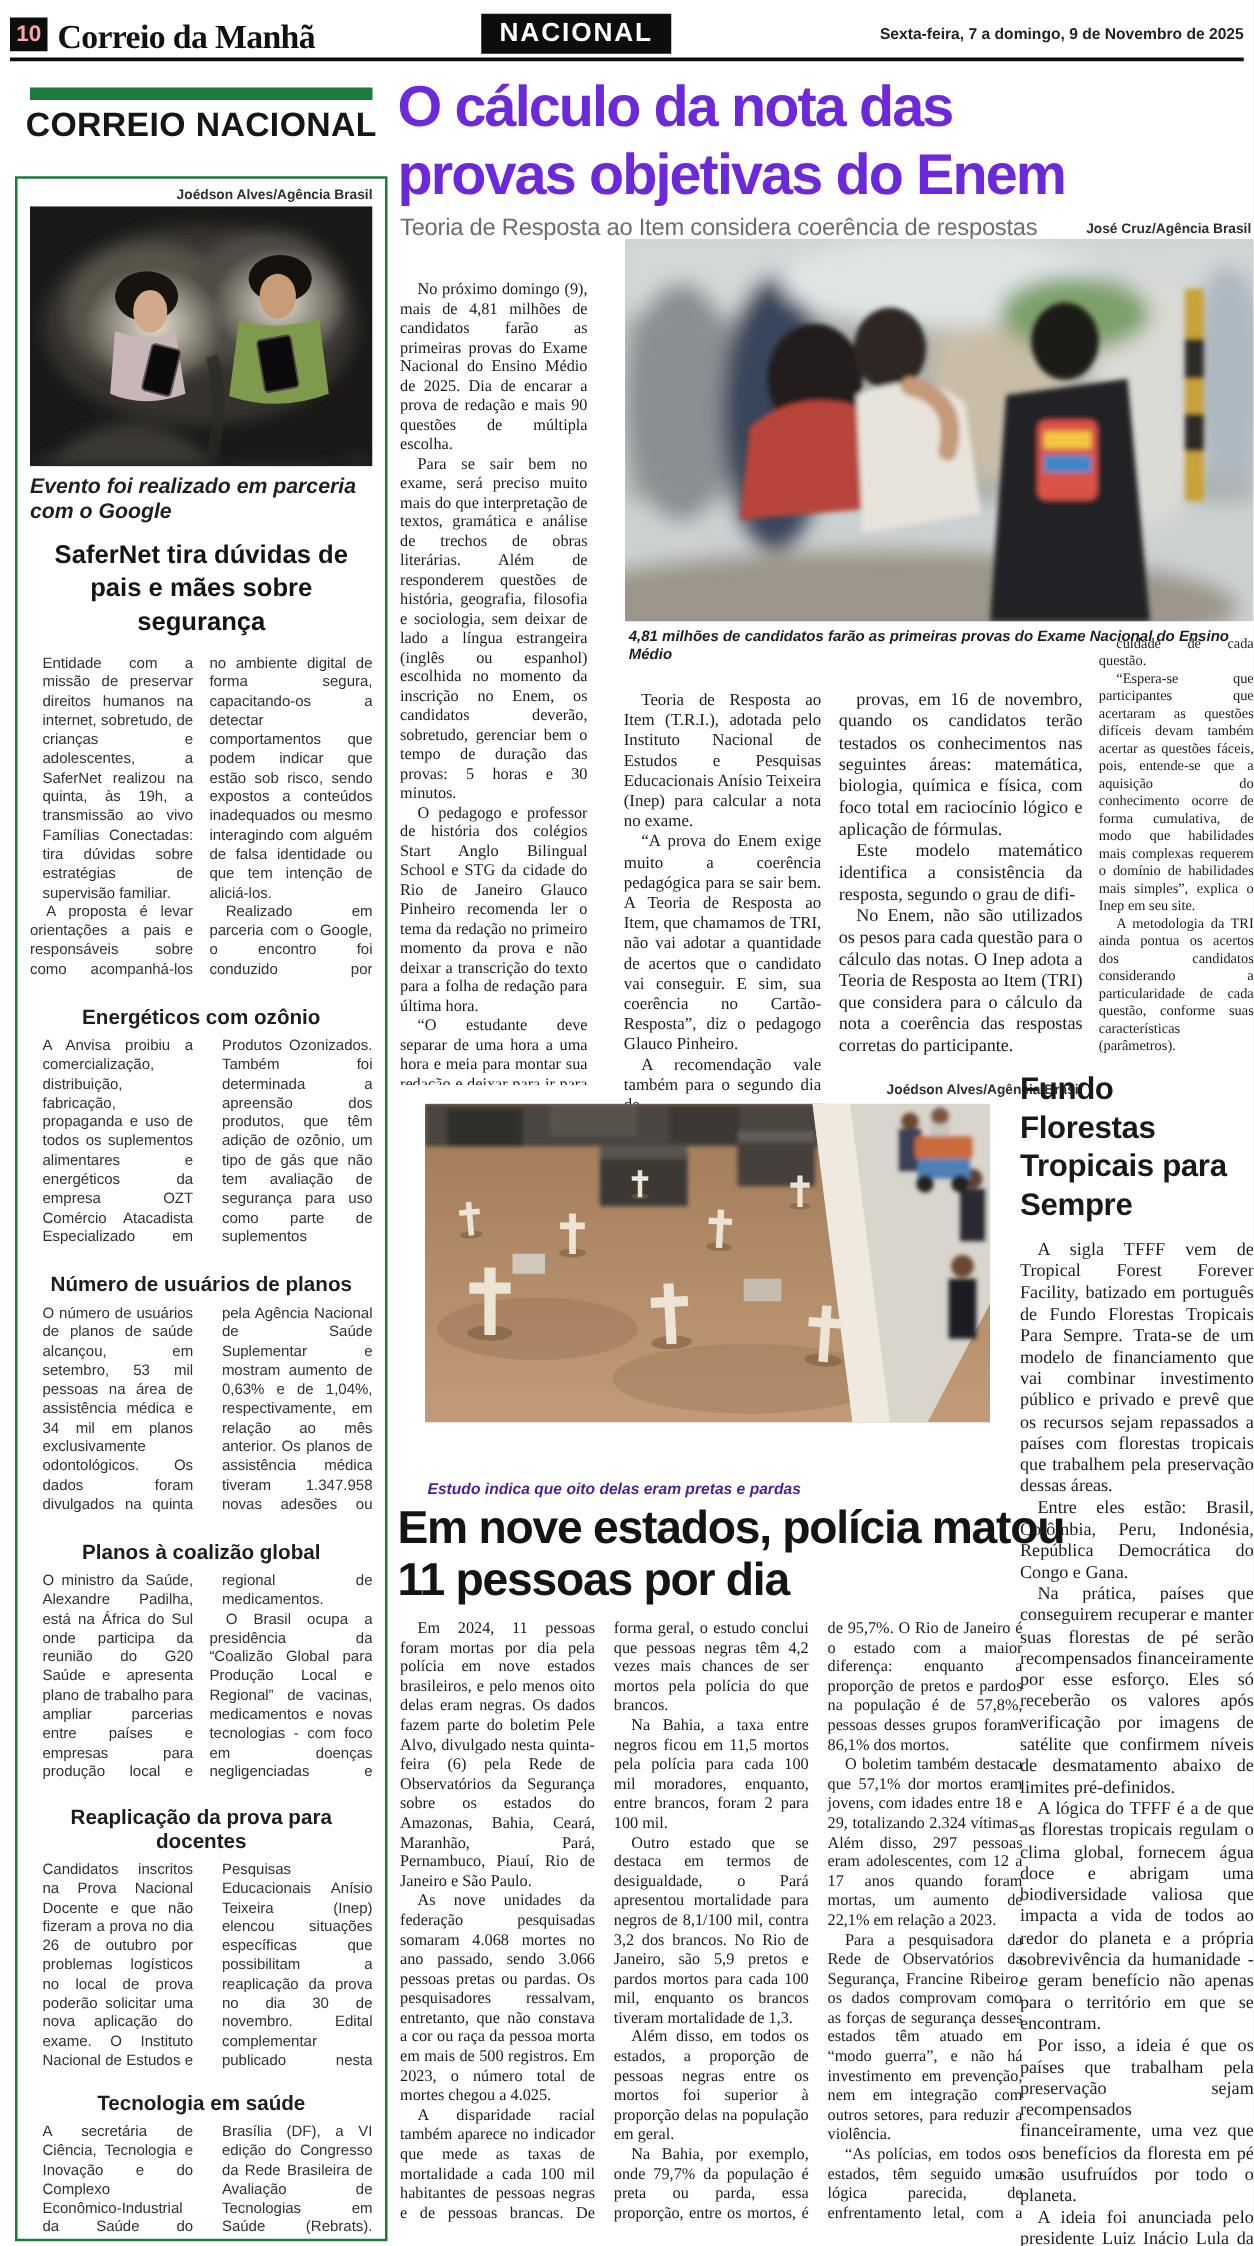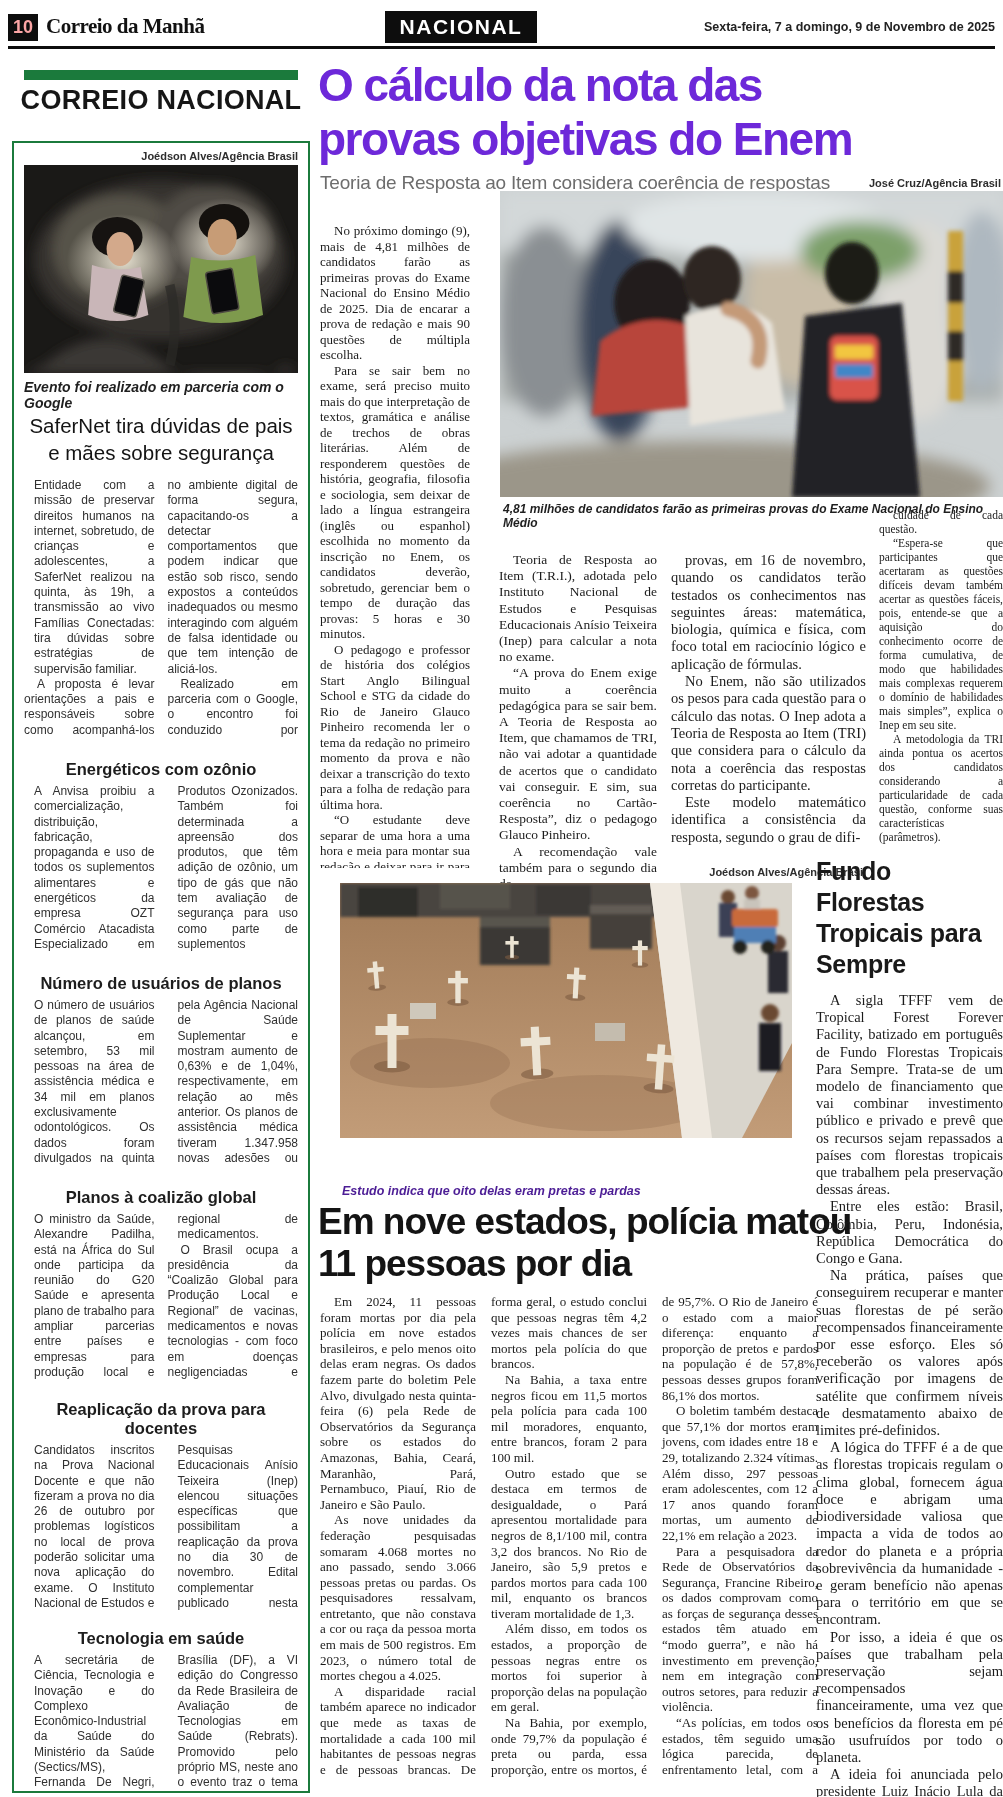--- a/index.html
+++ b/index.html
@@ -2,34 +2,34 @@
 <html lang="pt-BR"><head>
 <meta charset="utf-8">
 <style>
   * { margin:0; padding:0; box-sizing:border-box; }
   body { background:#e8e8e8; font-family:"Liberation Sans", sans-serif; }
   .page { position:relative; width:1003px; height:1797px; background:#ffffff; margin:0 auto; overflow:hidden; color:#1a1a1a; }
 
   
   .header { position:absolute; left:8px; top:8px; width:987px; height:40px; }
   .pagenum { position:absolute; left:0; top:6px; width:30px; height:27px; background:#0d0d0d; color:#fca5a5; font-size:18px; font-weight:700; text-align:center; line-height:27px; }
-  .masthead { position:absolute; left:38px; top:6px; font-family:"Liberation Serif", serif; font-size:21px; font-weight:700; letter-spacing:-0.5px; color:#111; }
+  .masthead { position:absolute; left:38px; top:6px; font-family:"Liberation Serif", serif; font-size:27px; font-weight:700; letter-spacing:-0.5px; color:#111; }
   .section-box { position:absolute; left:377px; top:3px; width:152px; height:32px; background:#0d0d0d; color:#fff; font-size:21px; font-weight:700; letter-spacing:1.5px; text-align:center; line-height:32px; }
   .issue-date { position:absolute; right:0; top:12px; font-size:12.5px; font-weight:700; color:#222; }
   .header-rule { position:absolute; left:8px; top:46px; width:987px; height:3px; background:#0d0d0d; }
 
   
   .sidebar { position:absolute; left:10px; top:62px; width:302px; height:1731px; }
   .green-bar { margin:8px auto 0 auto; width:274px; height:10px; background:#1b7a3c; }
   .sidebar-title { margin-top:5px; text-align:center; font-size:27px; font-weight:800; letter-spacing:0.3px; color:#161616; }
   .sidebar-box { position:absolute; left:2px; right:2px; top:79px; bottom:0; border:2px solid #1b7a3c; padding:7px 10px 8px 10px; overflow:hidden; }
   .credit { text-align:right; font-size:11px; font-weight:600; color:#2e2e2e; }
   .side-photo { margin-top:3px; width:100%; height:208px; display:block; }
-  .photo-caption { font-style:italic; font-weight:600; font-size:14px; color:#1f1f1f; margin-top:6px; }
-  .side-headline { margin:1px 4px 12px 4px; text-align:center; font-size:20.5px; line-height:27px; font-weight:400; color:#141414; }
+  .photo-caption { font-style:italic; font-weight:600; font-size:17px; color:#1f1f1f; margin-top:6px; }
+  .side-headline { margin:11px 4px 12px 4px; text-align:center; font-size:20.5px; line-height:27px; font-weight:700; color:#141414; }
   .side-body { column-count:2; column-gap:13px; column-fill:auto; text-align:justify; font-size:12px; line-height:15.3px; color:#303030; overflow:hidden; hyphens:auto; -webkit-hyphens:auto; }
   .side-body p { text-indent:13px; }
   .side-body p:first-child { text-indent:0;margin-left:10px; }
   .sec-head { margin:10px 0 5px 0; text-align:center; font-size:16.5px; font-weight:700; color:#1d1d1d; }
   .h-saf { height:272px; }
   .h-ozo { height:180px; }
   .h-num { height:180px; }
   .h-pla { height:178px; }
   .h-rea { height:176px; }
   .h-tec { height:180px; }
@@ -196,22 +196,22 @@
       <p>O pedagogo e professor de história dos colégios Start Anglo Bilingual School e STG da cidade do Rio de Janeiro Glauco Pinheiro recomenda ler o tema da redação no primeiro momento da prova e não deixar a transcrição do texto para a folha de redação para última hora.</p>
       <p>“O estudante deve separar de uma hora a uma hora e meia para montar sua redação e deixar para ir para a prova depois desta parte”.</p>
     </div>
   <div class="serifcol m-col2">
       <p>Teoria de Resposta ao Item (T.R.I.), adotada pelo Instituto Nacional de Estudos e Pesquisas Educacionais Anísio Teixeira (Inep) para calcular a nota no exame.</p>
       <p>“A prova do Enem exige muito a coerência pedagógica para se sair bem. A Teoria de Resposta ao Item, que chamamos de TRI, não vai adotar a quantidade de acertos que o candidato vai conseguir. E sim, sua coerência no Cartão-Resposta”, diz o pedagogo Glauco Pinheiro.</p>
       <p>A recomendação vale também para o segundo dia de</p>
     </div>
   <div class="serifcol m-col3">
       <p>provas, em 16 de novembro, quando os candidatos terão testados os conhecimentos nas seguintes áreas: matemática, biologia, química e física, com foco total em raciocínio lógico e aplicação de fórmulas.</p>
+      <p>Este modelo matemático identifica a consistência da resposta, segundo o grau de difi-</p>
       <p>No Enem, não são utilizados os pesos para cada questão para o cálculo das notas. O Inep adota a Teoria de Resposta ao Item (TRI) que considera para o cálculo da nota a coerência das respostas corretas do participante.</p>
-      <p>Este modelo matemático identifica a consistência da resposta, segundo o grau de difi-</p>
     </div>
   <div class="serifcol m-col4">
       <p>culdade de cada questão.</p>
       <p>“Espera-se que participantes que acertaram as questões difíceis devam também acertar as questões fáceis, pois, entende-se que a aquisição do conhecimento ocorre de forma cumulativa, de modo que habilidades mais complexas requerem o domínio de habilidades mais simples”, explica o Inep em seu site.</p>
       <p>A metodologia da TRI ainda pontua os acertos dos candidatos considerando a particularidade de cada questão, conforme suas características (parâmetros).</p>
     </div>
 
   <div class="m-credit2">Joédson Alves/Agência Brasil</div>
 
   <svg class="m-photo2" viewBox="0 0 452 255" preserveAspectRatio="none">

